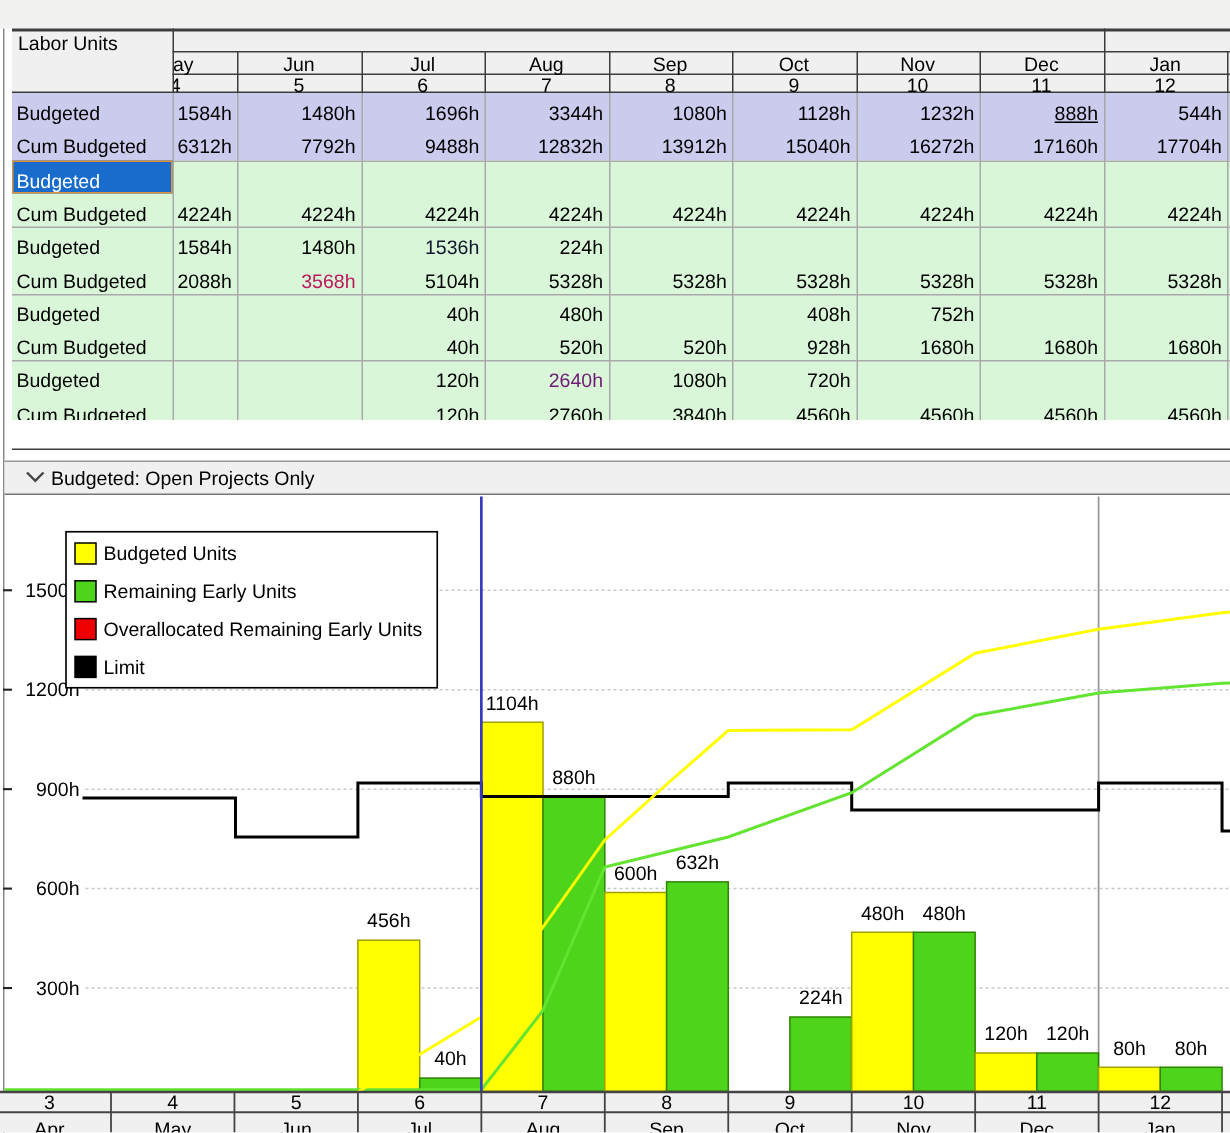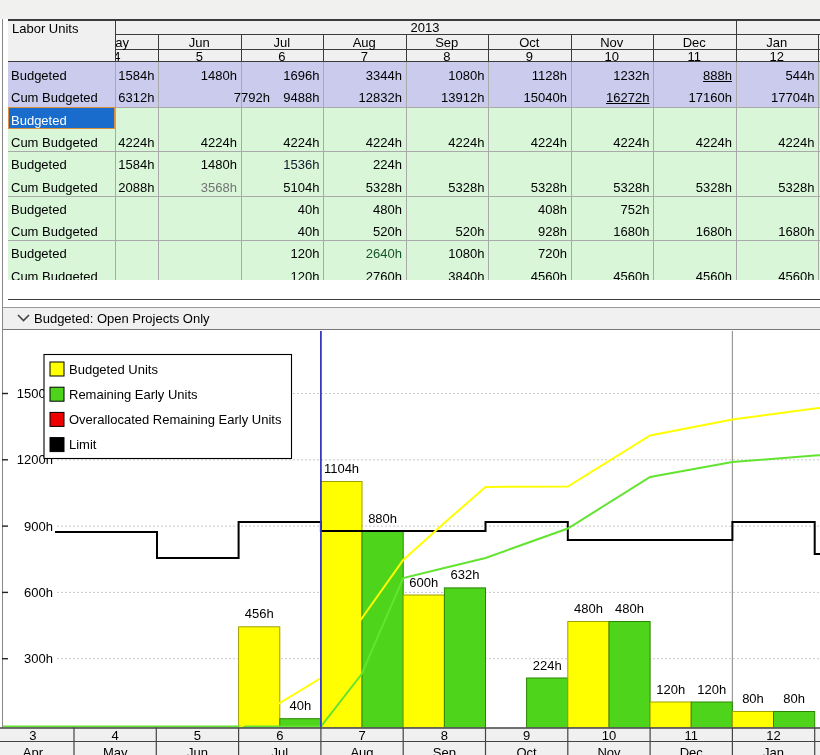--- a/index.html
+++ b/index.html
@@ -20,21 +20,20 @@
     <div style="position:absolute;left:158.0px;top:34px;width:1.4px;height:28px;background:#3c3c3c;"></div>
     <div style="position:absolute;left:240.5px;top:34px;width:1.4px;height:28px;background:#3c3c3c;"></div>
     <div style="position:absolute;left:323.0px;top:34px;width:1.4px;height:28px;background:#3c3c3c;"></div>
     <div style="position:absolute;left:405.5px;top:34px;width:1.4px;height:28px;background:#3c3c3c;"></div>
     <div style="position:absolute;left:488.0px;top:34px;width:1.4px;height:28px;background:#3c3c3c;"></div>
     <div style="position:absolute;left:570.5px;top:34px;width:1.4px;height:28px;background:#3c3c3c;"></div>
     <div style="position:absolute;left:653.0px;top:34px;width:1.4px;height:28px;background:#3c3c3c;"></div>
     <div style="position:absolute;left:735.5px;top:34px;width:1.4px;height:28px;background:#3c3c3c;"></div>
     <div style="position:absolute;left:818.0px;top:34px;width:1.4px;height:28px;background:#3c3c3c;"></div>
     <div style="position:absolute;left:12px;top:20.5px;font-size:13px;color:#000;">Labor Units</div>
-    <div style="position:absolute;left:114.5px;top:20px;width:621px;text-align:center;font-size:13px;color:#000;">2013</div>
     <div style="position:absolute;left:116px;top:19px;width:704px;height:43px;overflow:hidden;">
       <div style="position:absolute;left:0.8px;top:15.5px;width:60px;margin-left:-30px;text-align:center;font-size:13px;color:#000;">May</div>
       <div style="position:absolute;left:0.8px;top:29.5px;width:60px;margin-left:-30px;text-align:center;font-size:13px;color:#000;">4</div>
       <div style="position:absolute;left:42.0px;top:15.5px;width:82.5px;text-align:center;font-size:13px;color:#000;">Jun</div>
       <div style="position:absolute;left:42.0px;top:29.5px;width:82.5px;text-align:center;font-size:13px;color:#000;">5</div>
       <div style="position:absolute;left:124.5px;top:15.5px;width:82.5px;text-align:center;font-size:13px;color:#000;">Jul</div>
       <div style="position:absolute;left:124.5px;top:29.5px;width:82.5px;text-align:center;font-size:13px;color:#000;">6</div>
       <div style="position:absolute;left:207.0px;top:15.5px;width:82.5px;text-align:center;font-size:13px;color:#000;">Aug</div>
       <div style="position:absolute;left:207.0px;top:29.5px;width:82.5px;text-align:center;font-size:13px;color:#000;">7</div>
       <div style="position:absolute;left:289.5px;top:15.5px;width:82.5px;text-align:center;font-size:13px;color:#000;">Sep</div>
@@ -68,26 +67,26 @@
     <div style="position:absolute;left:158.0px;top:62.0px;width:79.0px;height:22.3px;line-height:27px;text-align:right;font-size:13px;color:#000;">1480h</div>
     <div style="position:absolute;left:240.5px;top:62.0px;width:79.0px;height:22.3px;line-height:27px;text-align:right;font-size:13px;color:#000;">1696h</div>
     <div style="position:absolute;left:323.0px;top:62.0px;width:79.0px;height:22.3px;line-height:27px;text-align:right;font-size:13px;color:#000;">3344h</div>
     <div style="position:absolute;left:405.5px;top:62.0px;width:79.0px;height:22.3px;line-height:27px;text-align:right;font-size:13px;color:#000;">1080h</div>
     <div style="position:absolute;left:488.0px;top:62.0px;width:79.0px;height:22.3px;line-height:27px;text-align:right;font-size:13px;color:#000;">1128h</div>
     <div style="position:absolute;left:570.5px;top:62.0px;width:79.0px;height:22.3px;line-height:27px;text-align:right;font-size:13px;color:#000;">1232h</div>
     <div style="position:absolute;left:653.0px;top:62.0px;width:79.0px;height:22.3px;line-height:27px;text-align:right;font-size:13px;color:#000;text-decoration:underline;">888h</div>
     <div style="position:absolute;left:735.5px;top:62.0px;width:79.0px;height:22.3px;line-height:27px;text-align:right;font-size:13px;color:#000;">544h</div>
     <div style="position:absolute;left:11px;top:84.3px;width:106px;height:22.3px;line-height:27px;font-size:13px;color:#000;">Cum Budgeted</div>
     <div style="position:absolute;left:114.5px;top:84.3px;width:40.0px;height:22.3px;line-height:27px;text-align:right;font-size:13px;color:#000;">6312h</div>
-    <div style="position:absolute;left:158.0px;top:84.3px;width:79.0px;height:22.3px;line-height:27px;text-align:right;font-size:13px;color:#000;margin-left:33px;">7792h</div>
+    <div style="position:absolute;left:158.0px;top:84.3px;width:79.0px;height:22.3px;line-height:27px;text-align:right;font-size:13px;color:#000;">7792h</div>
     <div style="position:absolute;left:240.5px;top:84.3px;width:79.0px;height:22.3px;line-height:27px;text-align:right;font-size:13px;color:#000;">9488h</div>
     <div style="position:absolute;left:323.0px;top:84.3px;width:79.0px;height:22.3px;line-height:27px;text-align:right;font-size:13px;color:#000;">12832h</div>
     <div style="position:absolute;left:405.5px;top:84.3px;width:79.0px;height:22.3px;line-height:27px;text-align:right;font-size:13px;color:#000;">13912h</div>
     <div style="position:absolute;left:488.0px;top:84.3px;width:79.0px;height:22.3px;line-height:27px;text-align:right;font-size:13px;color:#000;">15040h</div>
-    <div style="position:absolute;left:570.5px;top:84.3px;width:79.0px;height:22.3px;line-height:27px;text-align:right;font-size:13px;color:#000;text-decoration:underline;">16272h</div>
+    <div style="position:absolute;left:570.5px;top:84.3px;width:79.0px;height:22.3px;line-height:27px;text-align:right;font-size:13px;color:#000;">16272h</div>
     <div style="position:absolute;left:653.0px;top:84.3px;width:79.0px;height:22.3px;line-height:27px;text-align:right;font-size:13px;color:#000;">17160h</div>
     <div style="position:absolute;left:735.5px;top:84.3px;width:79.0px;height:22.3px;line-height:27px;text-align:right;font-size:13px;color:#000;">17704h</div>
     <div style="position:absolute;left:8px;top:106.6px;width:106.5px;height:22.3px;background:#1a6ccc;border:1.5px solid #d9913f;box-sizing:border-box;"></div>
     <div style="position:absolute;left:11px;top:106.6px;width:100px;height:22.3px;line-height:27px;font-size:13px;color:#fff;">Budgeted</div>
     <div style="position:absolute;left:11px;top:128.9px;width:106px;height:22.3px;line-height:27px;font-size:13px;color:#000;">Cum Budgeted</div>
     <div style="position:absolute;left:114.5px;top:128.9px;width:40.0px;height:22.3px;line-height:27px;text-align:right;font-size:13px;color:#000;">4224h</div>
     <div style="position:absolute;left:158.0px;top:128.9px;width:79.0px;height:22.3px;line-height:27px;text-align:right;font-size:13px;color:#000;">4224h</div>
     <div style="position:absolute;left:240.5px;top:128.9px;width:79.0px;height:22.3px;line-height:27px;text-align:right;font-size:13px;color:#000;">4224h</div>
     <div style="position:absolute;left:323.0px;top:128.9px;width:79.0px;height:22.3px;line-height:27px;text-align:right;font-size:13px;color:#000;">4224h</div>
     <div style="position:absolute;left:405.5px;top:128.9px;width:79.0px;height:22.3px;line-height:27px;text-align:right;font-size:13px;color:#000;">4224h</div>
@@ -95,21 +94,21 @@
     <div style="position:absolute;left:570.5px;top:128.9px;width:79.0px;height:22.3px;line-height:27px;text-align:right;font-size:13px;color:#000;">4224h</div>
     <div style="position:absolute;left:653.0px;top:128.9px;width:79.0px;height:22.3px;line-height:27px;text-align:right;font-size:13px;color:#000;">4224h</div>
     <div style="position:absolute;left:735.5px;top:128.9px;width:79.0px;height:22.3px;line-height:27px;text-align:right;font-size:13px;color:#000;">4224h</div>
     <div style="position:absolute;left:11px;top:151.2px;width:106px;height:22.3px;line-height:27px;font-size:13px;color:#000;">Budgeted</div>
     <div style="position:absolute;left:114.5px;top:151.2px;width:40.0px;height:22.3px;line-height:27px;text-align:right;font-size:13px;color:#000;">1584h</div>
     <div style="position:absolute;left:158.0px;top:151.2px;width:79.0px;height:22.3px;line-height:27px;text-align:right;font-size:13px;color:#000;">1480h</div>
     <div style="position:absolute;left:240.5px;top:151.2px;width:79.0px;height:22.3px;line-height:27px;text-align:right;font-size:13px;color:#0f172a;">1536h</div>
     <div style="position:absolute;left:323.0px;top:151.2px;width:79.0px;height:22.3px;line-height:27px;text-align:right;font-size:13px;color:#000;">224h</div>
     <div style="position:absolute;left:11px;top:173.5px;width:106px;height:22.3px;line-height:27px;font-size:13px;color:#000;">Cum Budgeted</div>
     <div style="position:absolute;left:114.5px;top:173.5px;width:40.0px;height:22.3px;line-height:27px;text-align:right;font-size:13px;color:#000;">2088h</div>
-    <div style="position:absolute;left:158.0px;top:173.5px;width:79.0px;height:22.3px;line-height:27px;text-align:right;font-size:13px;color:#737373;">3568h</div>
+    <div style="position:absolute;left:158.0px;top:173.5px;width:79.0px;height:22.3px;line-height:27px;text-align:right;font-size:13px;color:#be185d;">3568h</div>
     <div style="position:absolute;left:240.5px;top:173.5px;width:79.0px;height:22.3px;line-height:27px;text-align:right;font-size:13px;color:#000;">5104h</div>
     <div style="position:absolute;left:323.0px;top:173.5px;width:79.0px;height:22.3px;line-height:27px;text-align:right;font-size:13px;color:#000;">5328h</div>
     <div style="position:absolute;left:405.5px;top:173.5px;width:79.0px;height:22.3px;line-height:27px;text-align:right;font-size:13px;color:#000;">5328h</div>
     <div style="position:absolute;left:488.0px;top:173.5px;width:79.0px;height:22.3px;line-height:27px;text-align:right;font-size:13px;color:#000;">5328h</div>
     <div style="position:absolute;left:570.5px;top:173.5px;width:79.0px;height:22.3px;line-height:27px;text-align:right;font-size:13px;color:#000;">5328h</div>
     <div style="position:absolute;left:653.0px;top:173.5px;width:79.0px;height:22.3px;line-height:27px;text-align:right;font-size:13px;color:#000;">5328h</div>
     <div style="position:absolute;left:735.5px;top:173.5px;width:79.0px;height:22.3px;line-height:27px;text-align:right;font-size:13px;color:#000;">5328h</div>
     <div style="position:absolute;left:11px;top:195.8px;width:106px;height:22.3px;line-height:27px;font-size:13px;color:#000;">Budgeted</div>
     <div style="position:absolute;left:240.5px;top:195.8px;width:79.0px;height:22.3px;line-height:27px;text-align:right;font-size:13px;color:#000;">40h</div>
     <div style="position:absolute;left:323.0px;top:195.8px;width:79.0px;height:22.3px;line-height:27px;text-align:right;font-size:13px;color:#000;">480h</div>
@@ -118,21 +117,21 @@
     <div style="position:absolute;left:11px;top:218.1px;width:106px;height:22.3px;line-height:27px;font-size:13px;color:#000;">Cum Budgeted</div>
     <div style="position:absolute;left:240.5px;top:218.1px;width:79.0px;height:22.3px;line-height:27px;text-align:right;font-size:13px;color:#000;">40h</div>
     <div style="position:absolute;left:323.0px;top:218.1px;width:79.0px;height:22.3px;line-height:27px;text-align:right;font-size:13px;color:#000;">520h</div>
     <div style="position:absolute;left:405.5px;top:218.1px;width:79.0px;height:22.3px;line-height:27px;text-align:right;font-size:13px;color:#000;">520h</div>
     <div style="position:absolute;left:488.0px;top:218.1px;width:79.0px;height:22.3px;line-height:27px;text-align:right;font-size:13px;color:#000;">928h</div>
     <div style="position:absolute;left:570.5px;top:218.1px;width:79.0px;height:22.3px;line-height:27px;text-align:right;font-size:13px;color:#000;">1680h</div>
     <div style="position:absolute;left:653.0px;top:218.1px;width:79.0px;height:22.3px;line-height:27px;text-align:right;font-size:13px;color:#000;">1680h</div>
     <div style="position:absolute;left:735.5px;top:218.1px;width:79.0px;height:22.3px;line-height:27px;text-align:right;font-size:13px;color:#000;">1680h</div>
     <div style="position:absolute;left:11px;top:240.4px;width:106px;height:22.3px;line-height:27px;font-size:13px;color:#000;">Budgeted</div>
     <div style="position:absolute;left:240.5px;top:240.4px;width:79.0px;height:22.3px;line-height:27px;text-align:right;font-size:13px;color:#000;">120h</div>
-    <div style="position:absolute;left:323.0px;top:240.4px;width:79.0px;height:22.3px;line-height:27px;text-align:right;font-size:13px;color:#14532d;">2640h</div>
+    <div style="position:absolute;left:323.0px;top:240.4px;width:79.0px;height:22.3px;line-height:27px;text-align:right;font-size:13px;color:#701a75;">2640h</div>
     <div style="position:absolute;left:405.5px;top:240.4px;width:79.0px;height:22.3px;line-height:27px;text-align:right;font-size:13px;color:#000;">1080h</div>
     <div style="position:absolute;left:488.0px;top:240.4px;width:79.0px;height:22.3px;line-height:27px;text-align:right;font-size:13px;color:#000;">720h</div>
     <div style="position:absolute;left:11px;top:262.7px;width:106px;height:22.3px;line-height:27px;font-size:13px;color:#000;">Cum Budgeted</div>
     <div style="position:absolute;left:240.5px;top:262.7px;width:79.0px;height:22.3px;line-height:27px;text-align:right;font-size:13px;color:#000;">120h</div>
     <div style="position:absolute;left:323.0px;top:262.7px;width:79.0px;height:22.3px;line-height:27px;text-align:right;font-size:13px;color:#000;">2760h</div>
     <div style="position:absolute;left:405.5px;top:262.7px;width:79.0px;height:22.3px;line-height:27px;text-align:right;font-size:13px;color:#000;">3840h</div>
     <div style="position:absolute;left:488.0px;top:262.7px;width:79.0px;height:22.3px;line-height:27px;text-align:right;font-size:13px;color:#000;">4560h</div>
     <div style="position:absolute;left:570.5px;top:262.7px;width:79.0px;height:22.3px;line-height:27px;text-align:right;font-size:13px;color:#000;">4560h</div>
     <div style="position:absolute;left:653.0px;top:262.7px;width:79.0px;height:22.3px;line-height:27px;text-align:right;font-size:13px;color:#000;">4560h</div>
     <div style="position:absolute;left:735.5px;top:262.7px;width:79.0px;height:22.3px;line-height:27px;text-align:right;font-size:13px;color:#000;">4560h</div>

